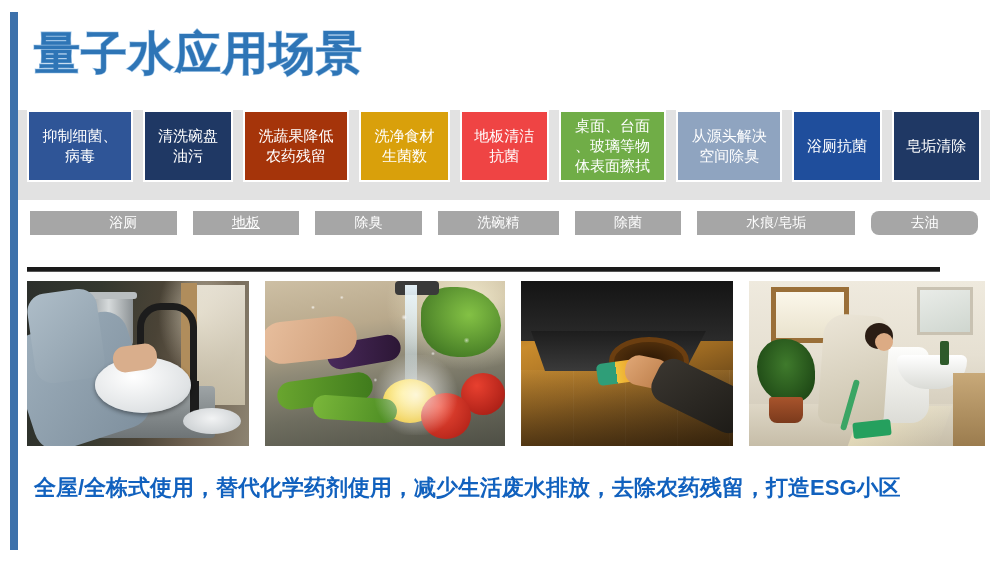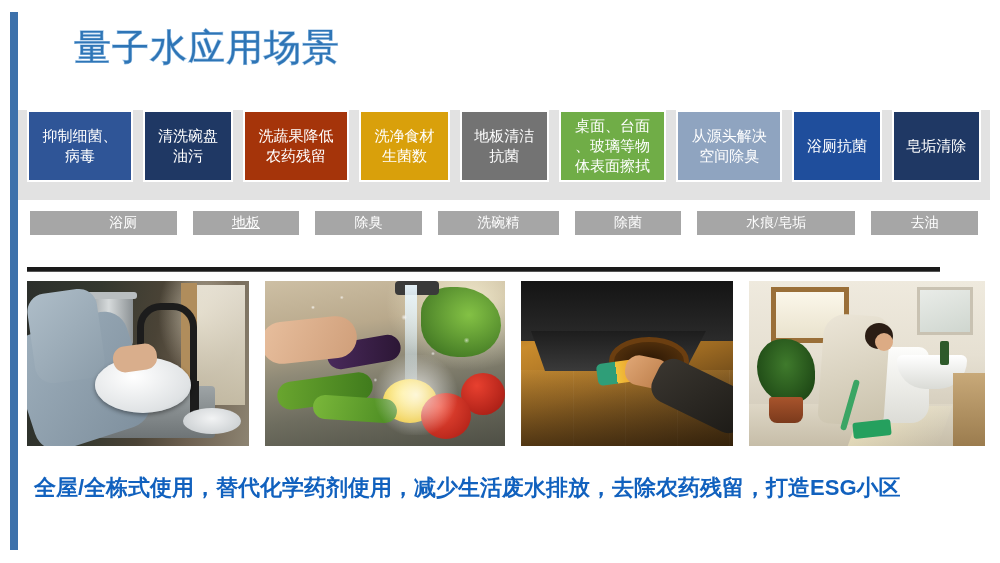--- a/index.html
+++ b/index.html
@@ -14,28 +14,27 @@
 
   
   .accent-bar{
     position:absolute;left:10px;top:12px;width:8px;height:538px;
     background:#3d71ab;
   }
 
   
   .title{
     position:absolute;left:34px;top:28px;
-    font-size:37px;font-weight:normal;
+    font-size:46px;font-weight:bold;
     color:#2E75B6;
     letter-spacing:1px;
     -webkit-text-stroke:1.2px #9DC3E6;
     paint-order:stroke fill;
     line-height:1.1;
     white-space:nowrap;
-    margin-left:40px;
   }
 
   
   .band{
     position:absolute;left:18px;top:110px;width:972px;height:90px;
     background:#e2e2e2;
   }
 
   .boxes{
     position:absolute;left:18px;top:110px;width:972px;height:90px;
@@ -243,39 +242,39 @@
 
   <div class="boxes">
     <div class="box" style="background: rgb(47, 85, 151); flex-grow: 1.05;">抑制细菌、
 病毒</div>
     <div class="box" style="background: rgb(31, 56, 100); flex-grow: 0.95;">清洗碗盘
 油污</div>
     <div class="box" style="background: rgb(165, 52, 10); flex-grow: 1.08;">洗蔬果降低
 农药残留</div>
     <div class="box" style="background: rgb(217, 160, 11); flex-grow: 1;">洗净食材
 生菌数</div>
-    <div class="box" style="background: #737373; flex-grow: 0.95;">地板清洁
+    <div class="box" style="background: #ef4444; flex-grow: 0.95;">地板清洁
 抗菌</div>
     <div class="box" style="background: rgb(112, 173, 71); flex-grow: 1.1;">桌面、台面
 、玻璃等物
 体表面擦拭</div>
     <div class="box" style="background: rgb(143, 164, 192); flex-grow: 1.05;">从源头解决
 空间除臭</div>
     <div class="box" style="background: rgb(31, 78, 156); flex-grow: 0.95;">浴厕抗菌</div>
     <div class="box" style="background: rgb(31, 56, 100); flex-grow: 0.95;">皂垢清除</div>
   </div>
 
   <div class="tags">
     <div class="tag" style="flex-grow: 1; padding-left: 40px;">浴厕</div>
     <div class="tag" style="flex-grow: 1; text-decoration: underline;">地板</div>
     <div class="tag" style="flex-grow: 1;">除臭</div>
     <div class="tag" style="flex-grow: 1;">洗碗精</div>
     <div class="tag" style="flex-grow: 1;">除菌</div>
     <div class="tag" style="flex-grow: 1.25; font-family: Liberation Serif, serif;">水痕/皂垢</div>
-    <div class="tag" style="flex-grow: 1;">去油</div>
+    <div class="tag" style="flex-grow: 1; border-radius: 8px;">去油</div>
   </div>
 
   <div class="divider" style="background: rgb(26, 26, 26);"></div>
 
   <div class="photos">
 
     <div class="photo p1">
       <div class="inner">
         <div class="bg"></div>
         <div class="window"></div>

